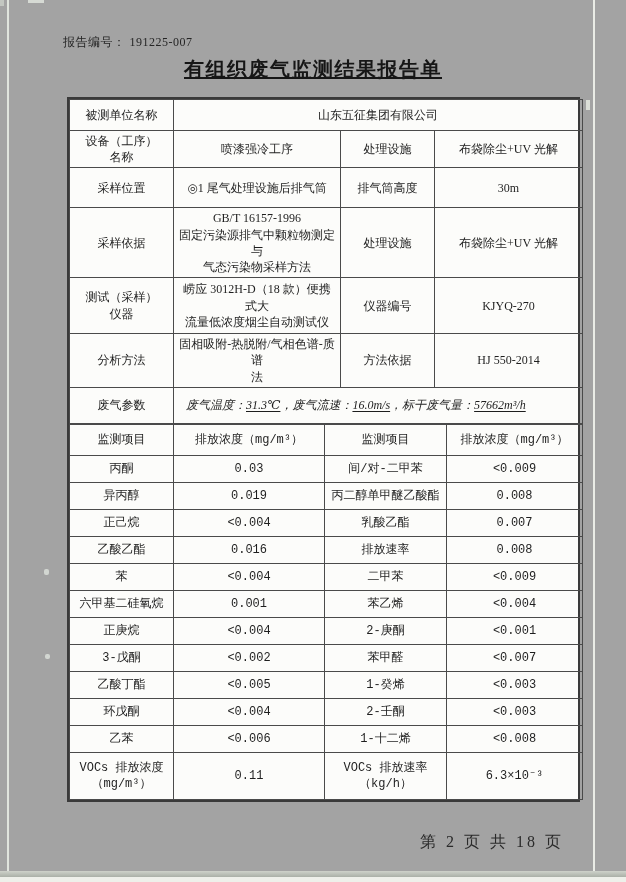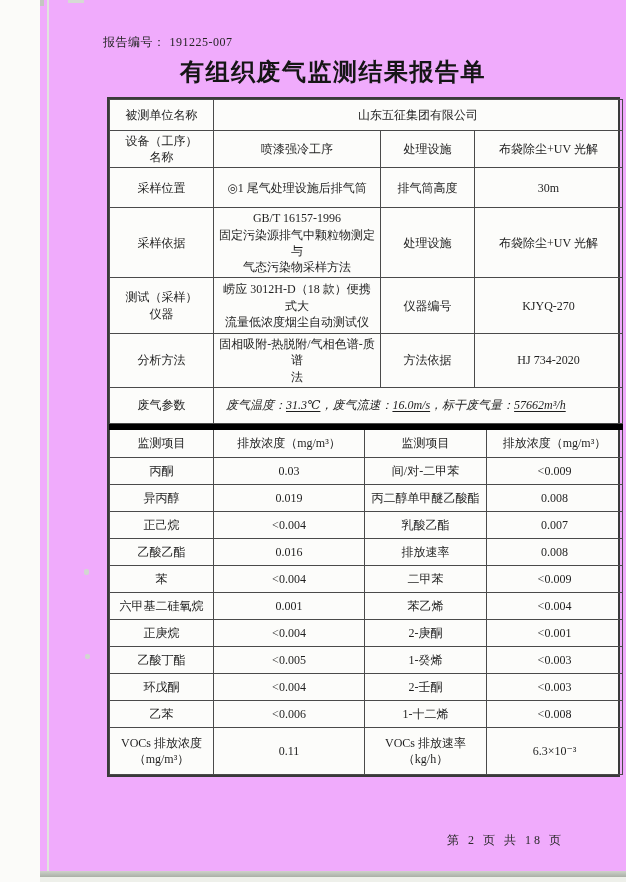--- a/index.html
+++ b/index.html
@@ -4,21 +4,21 @@
 <style>
   * { margin: 0; padding: 0; box-sizing: border-box; }
   html, body { width: 626px; height: 882px; }
   body {
     font-family: "Liberation Serif", "DejaVu Serif", serif;
     background: #fbfbf9;
     color: #1f1f1f;
     position: relative;
     overflow: hidden;
   }
-  .page { position: absolute; inset: 0; background: #f0abfc; margin-left: 40px; }
+  .page { position: absolute; inset: 0; background: #a3a3a3; }
 
   
   .edge-left   { position: absolute; left: 7px; top: 0; width: 2px; height: 100%; background: #e0e4dd; }
   .edge-right  { position: absolute; left: 593px; top: 0; width: 2px; height: 100%; background: #eaece6; }
   .edge-bottom { position: absolute; left: 0; top: 871px; width: 100%; height: 6px;
                  background: linear-gradient(to bottom, #ced2ca, #aab0a7); }
   .edge-bottom-below { position: absolute; left: 0; top: 877px; width: 100%; height: 5px; background: #eef0ea; }
   .corner-spec { position: absolute; left: 0; top: 0; width: 4px; height: 6px; background: #c3c7c1; }
   .top-smudge  { position: absolute; left: 28px; top: 0; width: 16px; height: 3px; background: #d6dad4; }
   .spec-1 { position: absolute; left: 44px; top: 569px; width: 5px; height: 6px; background: #d2d6d1; border-radius: 2px; }
@@ -28,59 +28,59 @@
   .report-no {
     position: absolute; left: 63px; top: 34px;
     font-size: 12px; letter-spacing: 0.5px; color: #252525;
   }
   .report-no .num { margin-left: 4px; }
 
   .doc-title {
     position: absolute; left: 0; top: 56px; width: 100%;
     text-align: center;
     font-family: "Liberation Sans", "DejaVu Sans", sans-serif;
-    font-size: 24px; font-weight: bold; letter-spacing: 1.5px; color: #161616;
+    font-size: 20px; font-weight: bold; letter-spacing: 1.5px; color: #161616; text-decoration: underline;
   }
 
   .tables {
     position: absolute; left: 67px; top: 97px; width: 513px;
     border: 2px solid #3a3a3a;
     background: #fcfcfa;
   }
   table { border-collapse: collapse; width: 100%; table-layout: fixed; }
   td, th {
     border: 1px solid #4a4a4a;
     font-size: 12px; font-weight: normal;
     text-align: center; vertical-align: middle;
     padding: 2px 4px;
     line-height: 1.35;
     white-space: pre-line;
     color: #1e1e1e;
   }
-  #monitor-table { border-top: 6px solid #000000; }
+  #monitor-table { border-top: 1px solid #000000; font-family: Liberation Mono, monospace; }
 
   
   #info-body tr:nth-child(1) { height: 31px; }
   #info-body tr:nth-child(2) { height: 30px; }
   #info-body tr:nth-child(3) { height: 40px; }
   #info-body tr:nth-child(4) { height: 29px; }
   #info-body tr:nth-child(5) { height: 56px; }
   #info-body tr:nth-child(6) { height: 41px; }
   #info-body tr:nth-child(7) { height: 36px; }
   #info-body tr:nth-child(8) { height: 31px; }
   #monitor-head tr { height: 31px; }
   #monitor-body tr { height: 27px; }
   #monitor-body tr:last-child { height: 47px; }
 
   td.left-align { text-align: left; padding-left: 12px; font-style: italic; }
   .useg { text-decoration: underline; text-underline-offset: 2px; }
 
   .footer {
     position: absolute; right: 62px; top: 832px;
-    font-size: 12px; letter-spacing: 3px; color: #2a2a2a;
+    font-size: 16px; letter-spacing: 3px; color: #2a2a2a;
   }
 </style>
 </head>
 <body>
 
 <div class="page">
 
   <div class="edge-left"></div>
   <div class="edge-right"></div>
   <div class="edge-bottom"></div>
@@ -135,21 +135,21 @@
             <td>崂应 3012H-D（18 款）便携式大
 流量低浓度烟尘自动测试仪</td>
             <td>仪器编号</td>
             <td>KJYQ-270</td>
           </tr>
           <tr>
             <td>分析方法</td>
             <td>固相吸附-热脱附/气相色谱-质谱
 法</td>
             <td>方法依据</td>
-            <td>HJ 734-2020</td>
+            <td>HJ 550-2014</td>
           </tr>
           <tr>
             <td>废气参数</td>
             <td colspan="3" class="left-align"><span class="">废气温度：</span><span class="useg">31.3℃</span><span class="">，废气流速：</span><span class="useg">16.0m/s</span><span class="">，标干废气量：</span><span class="useg">57662m³/h</span></td>
           </tr>
         </tbody>
     </table>
     <table id="monitor-table">
       <colgroup>
         <col style="width:104px">
@@ -202,20 +202,26 @@
             <td>苯乙烯</td>
             <td>&lt;0.004</td>
           </tr>
           <tr>
             <td>正庚烷</td>
             <td>&lt;0.004</td>
             <td>2-庚酮</td>
             <td>&lt;0.001</td>
           </tr>
           <tr>
+            <td>3-戊酮</td>
+            <td>&lt;0.002</td>
+            <td>苯甲醛</td>
+            <td>&lt;0.007</td>
+          </tr>
+          <tr>
             <td>乙酸丁酯</td>
             <td>&lt;0.005</td>
             <td>1-癸烯</td>
             <td>&lt;0.003</td>
           </tr>
           <tr>
             <td>环戊酮</td>
             <td>&lt;0.004</td>
             <td>2-壬酮</td>
             <td>&lt;0.003</td>

